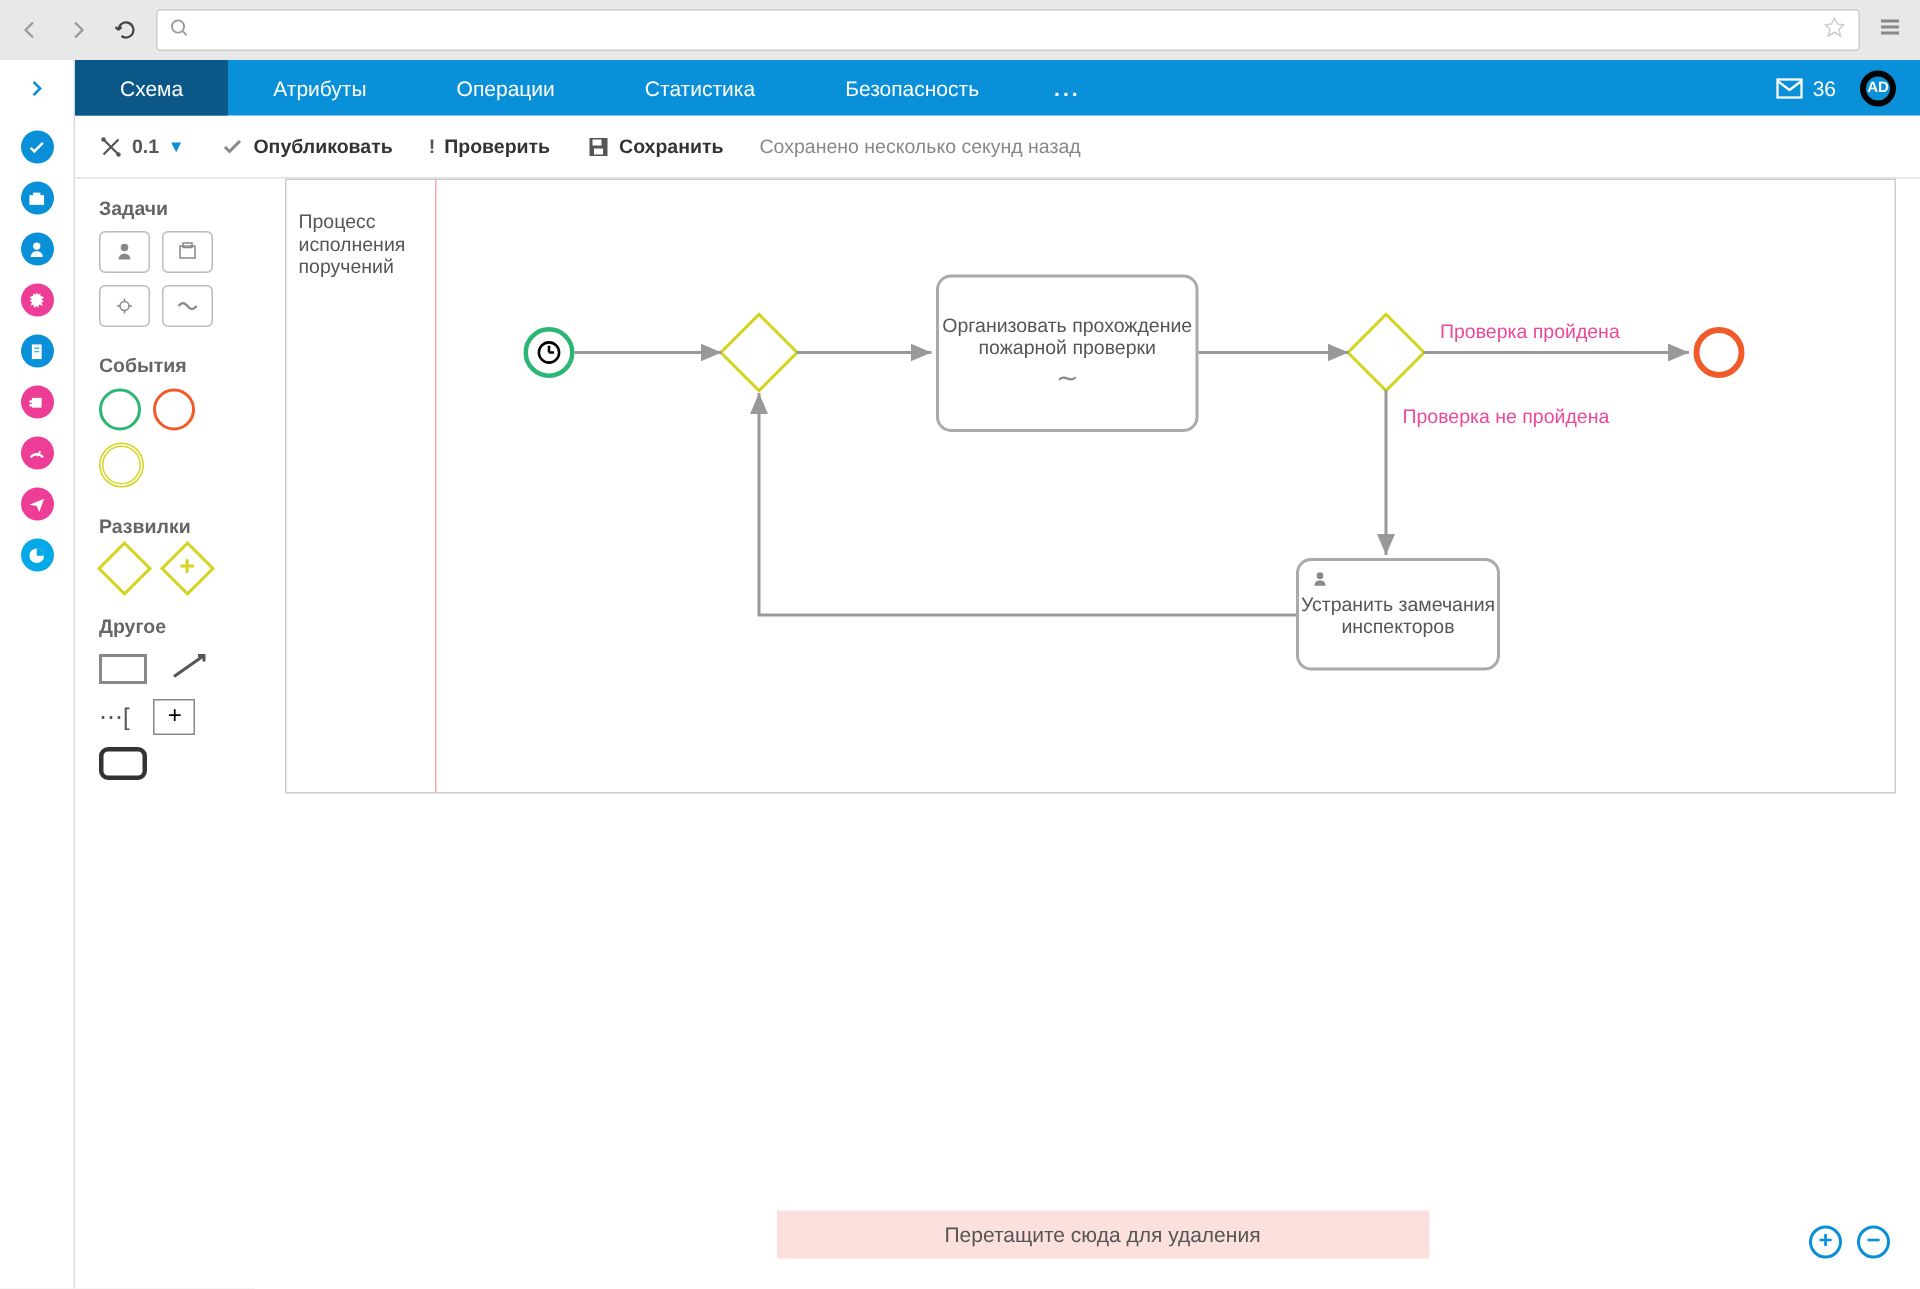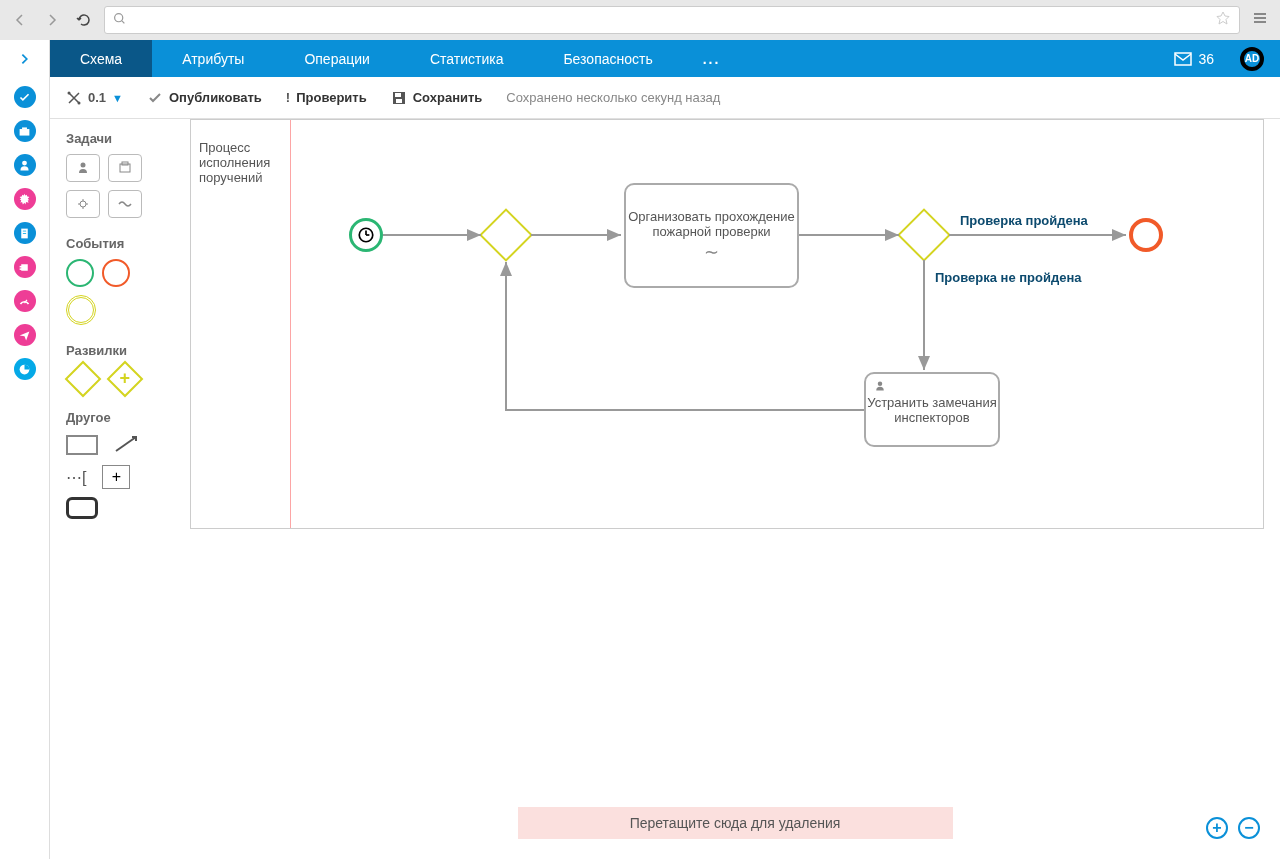--- a/index.html
+++ b/index.html
@@ -24,21 +24,21 @@
 .rail-icon svg { width: 13px; height: 13px; }
 .rail-chevron { color: #0a90d8; cursor: pointer; margin-bottom: 4px; }
 
 .content { flex: 1; display: flex; flex-direction: column; background: #fff; }
 
 
 .tabs-bar { height: 37px; background: #0a90d8; display: flex; align-items: center; color: #fff; font-size: 14px; }
 .tab { padding: 0 30px; height: 100%; display: flex; align-items: center; cursor: pointer; }
 .tab.active { background: #0a5788; }
 .tab.more { padding: 0 20px; font-weight: bold; letter-spacing: 2px; }
-.tabs-right { margin-left: auto; display: flex; align-items: center; gap: 26px; padding-right: 16px; }
+.tabs-right { margin-left: auto; display: flex; align-items: center; gap: 16px; padding-right: 16px; }
 .msg-badge { display: flex; align-items: center; gap: 6px; font-size: 14px; }
 .avatar { width: 24px; height: 24px; border: 4px solid #000000; border-radius: 50%; display: flex; align-items: center; justify-content: center; font-size: 10px; font-weight: bold; }
 
 
 .toolbar { height: 42px; border-bottom: 1px solid #e0e0e0; display: flex; align-items: center; padding: 0 16px; gap: 24px; font-size: 13px; color: #555; }
 .toolbar-item { display: flex; align-items: center; gap: 6px; cursor: pointer; }
 .toolbar-item .bold { font-weight: 600; color: #333; }
 .toolbar-save { color: #888; font-size: 13px; }
 .version { font-weight: 600; }
 .chev { color: #0a90d8; font-size: 11px; }
@@ -68,21 +68,21 @@
 .lane-header { position: absolute; left: 0; top: 0; width: 100px; height: 100%; border-right: 1px solid #fca5a5; padding: 20px 8px; font-size: 13px; color: #555; text-align: left; }
 
 
 .bpmn-start { position: absolute; width: 34px; height: 34px; border: 3px solid #2bb673; border-radius: 50%; display: flex; align-items: center; justify-content: center; }
 .bpmn-start svg { stroke: #2bb673; }
 .bpmn-end { position: absolute; width: 34px; height: 34px; border: 4px solid #f15a29; border-radius: 50%; }
 .bpmn-gateway { position: absolute; width: 38px; height: 38px; border: 2px solid #d4d420; transform: rotate(45deg); background: #fff; }
 .bpmn-task { position: absolute; border: 2px solid #aaa; border-radius: 10px; background: #fff; display: flex; flex-direction: column; align-items: center; justify-content: center; font-size: 13px; color: #555; text-align: center; padding: 0; }
 .bpmn-task .tilde { font-size: 18px; color: #888; margin-top: 2px; }
 .bpmn-task .user-icon { position: absolute; top: 6px; left: 8px; color: #888; }
-.flow-label { position: absolute; font-size: 13px; font-weight: 700; color: #0c4a6e; }
+.flow-label { position: absolute; font-size: 13px; font-weight: 400; color: #ec4899; }
 
 
 .arrows { position: absolute; top: 0; left: 0; width: 100%; height: 100%; pointer-events: none; }
 
 
 .drop-zone { position: absolute; bottom: 20px; left: 0; right: 0; margin: 0 auto; width: 435px; height: 32px; background: #fbe0de; color: #555; font-size: 14px; display: flex; align-items: center; justify-content: center; }
 
 
 .zoom { position: absolute; bottom: 20px; right: 20px; display: flex; gap: 10px; }
 .zoom-btn { width: 22px; height: 22px; border: 2px solid #0a90d8; border-radius: 50%; display: flex; align-items: center; justify-content: center; color: #0a90d8; font-size: 16px; font-weight: bold; cursor: pointer; line-height: 1; }

